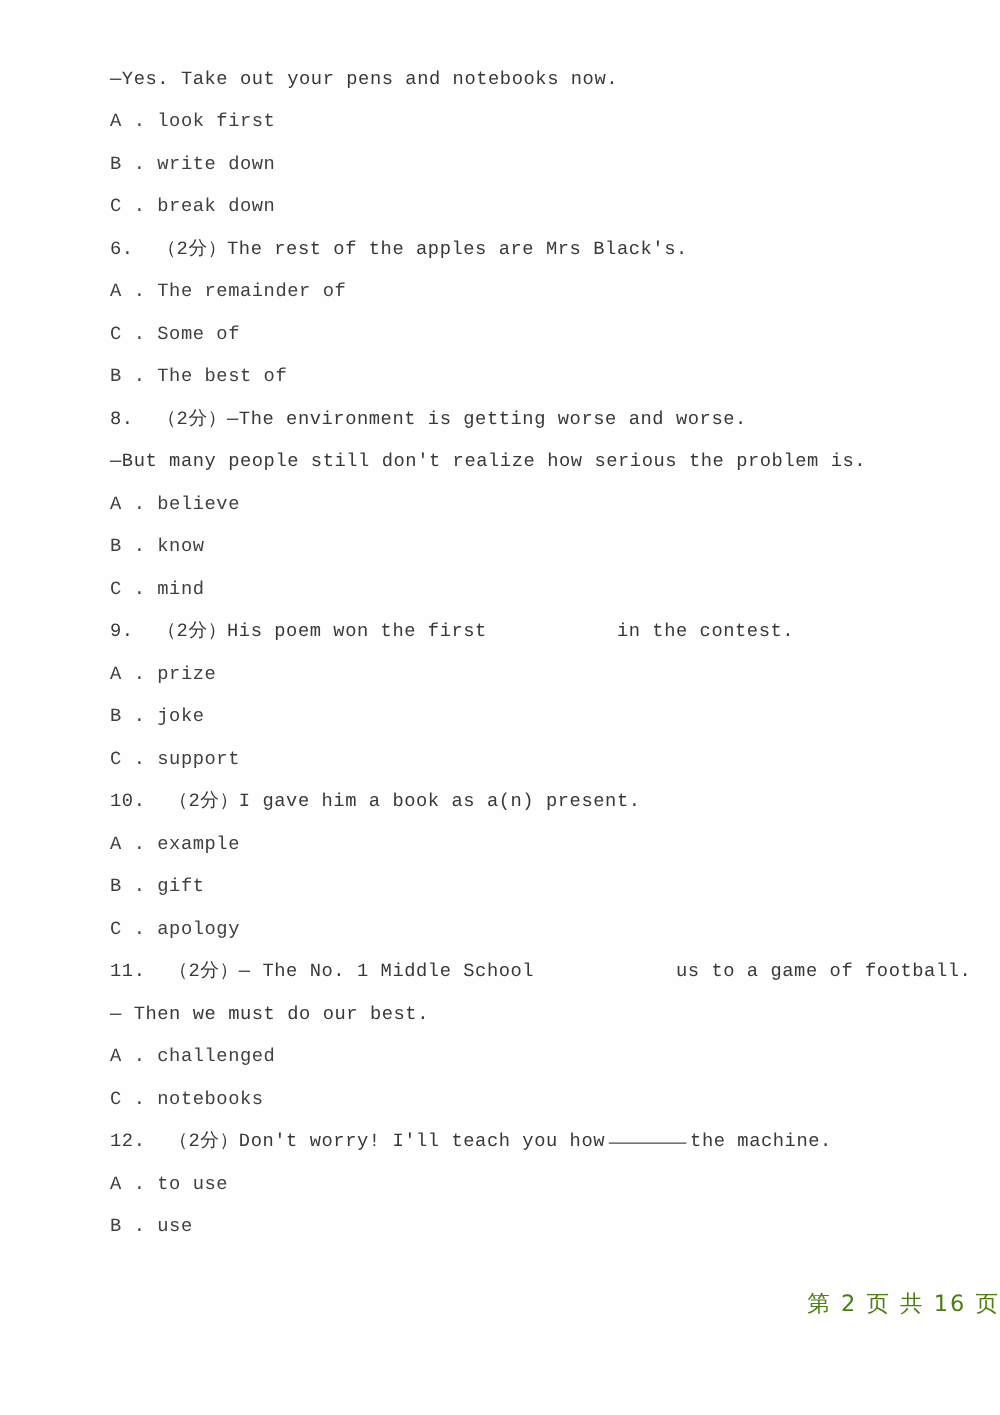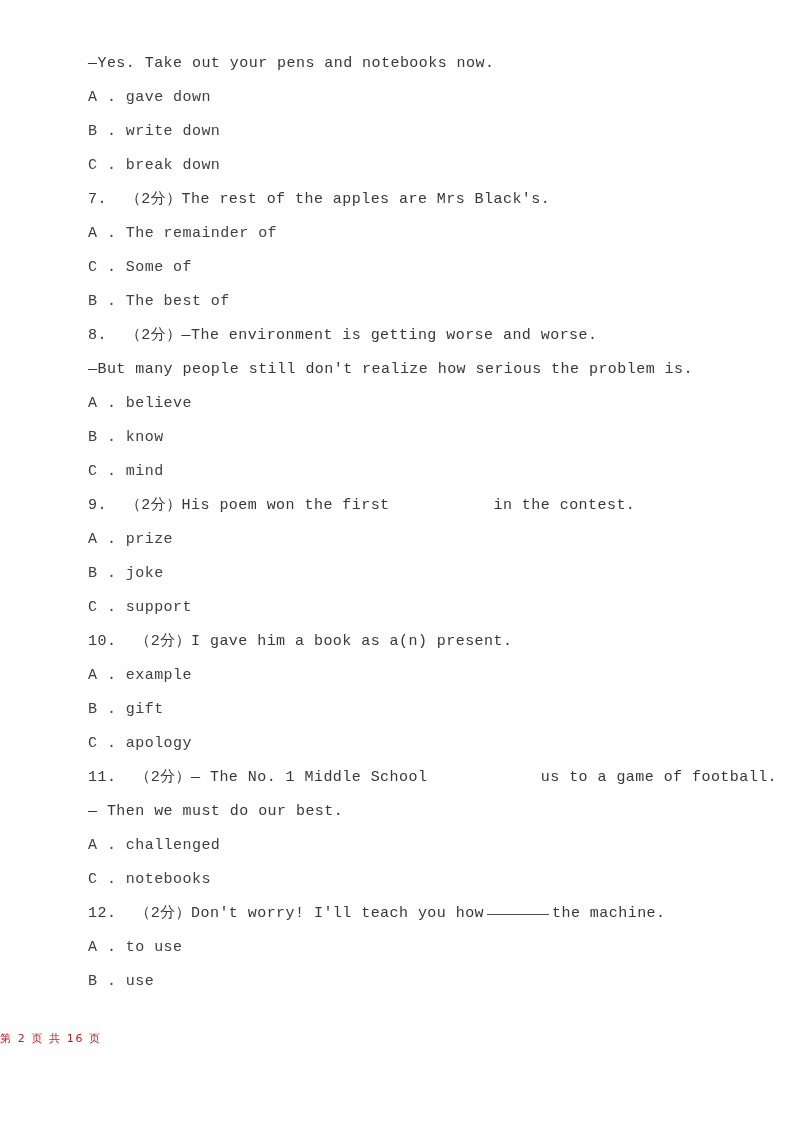--- a/index.html
+++ b/index.html
@@ -60,41 +60,41 @@
     border-bottom: 1px solid #4a4a4a;
     vertical-align: 2px;
     margin: 0 3px;
   }
 
   #footer {
     position: absolute;
     left: 0;
     right: 0;
     top: 1031px;
-    text-align: left;
+    text-align: right;
     font-family: "DejaVu Sans", "Liberation Sans", sans-serif;
-    font-size: 11px;
+    font-size: 18px;
     letter-spacing: 1.6px;
-    color: #b91c1c;
+    color: #4d7c0f;
     white-space: pre;
   }
 </style>
 </head>
 <body>
 
 <div id="page">
 
   <div id="doc-body">
 
     <div class="line stem">—Yes. Take out your pens and notebooks now.</div>
-    <div class="line option">A . gave down</div>
+    <div class="line option">A . look first</div>
     <div class="line option">B . write down</div>
     <div class="line option">C . break down</div>
 
-    <div class="line stem">7.  （2分）The rest of the apples are Mrs Black's.</div>
+    <div class="line stem">6.  （2分）The rest of the apples are Mrs Black's.</div>
     <div class="line option">A . The remainder of</div>
     <div class="line option">C . Some of</div>
     <div class="line option">B . The best of</div>
 
     <div class="line stem">8.  （2分）—The environment is getting worse and worse.</div>
     <div class="line stem">—But many people still don't realize how serious the problem is.</div>
     <div class="line option">A . believe</div>
     <div class="line option">B . know</div>
     <div class="line option">C . mind</div>
 

